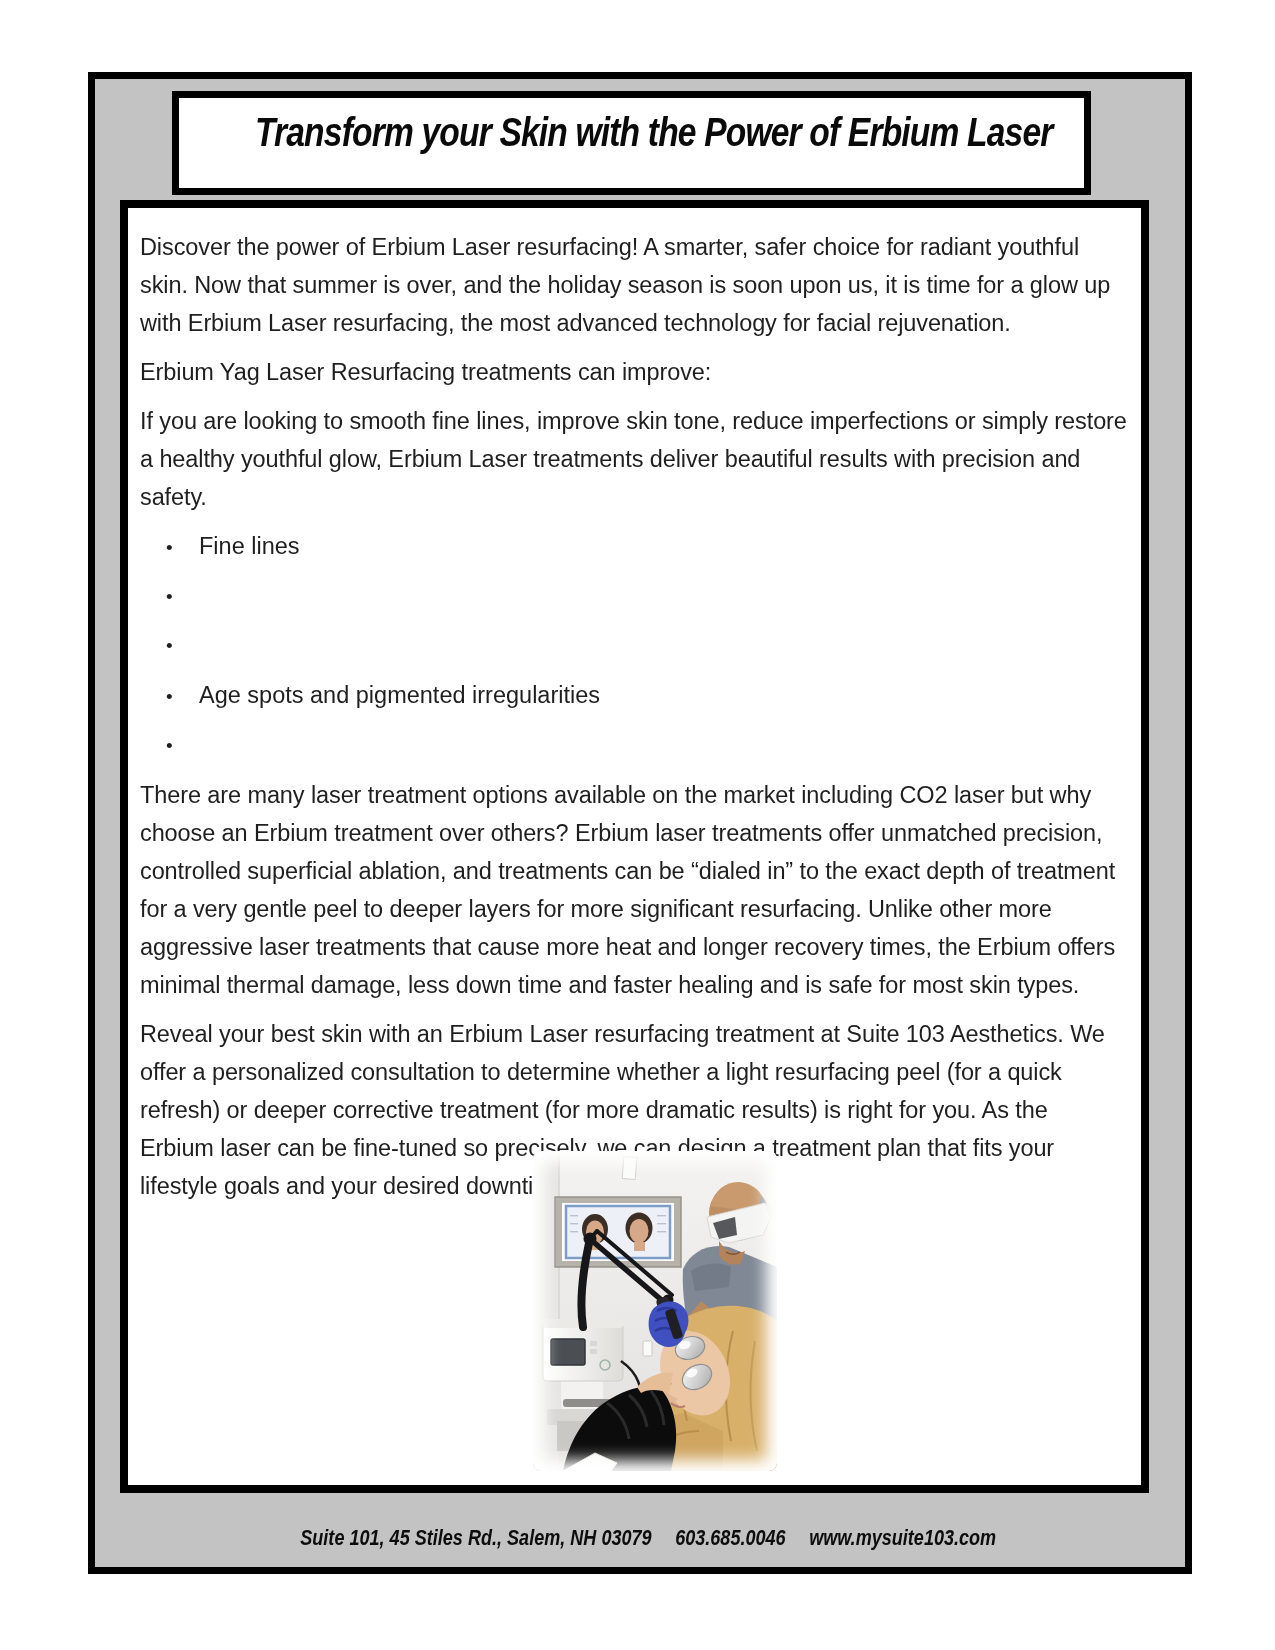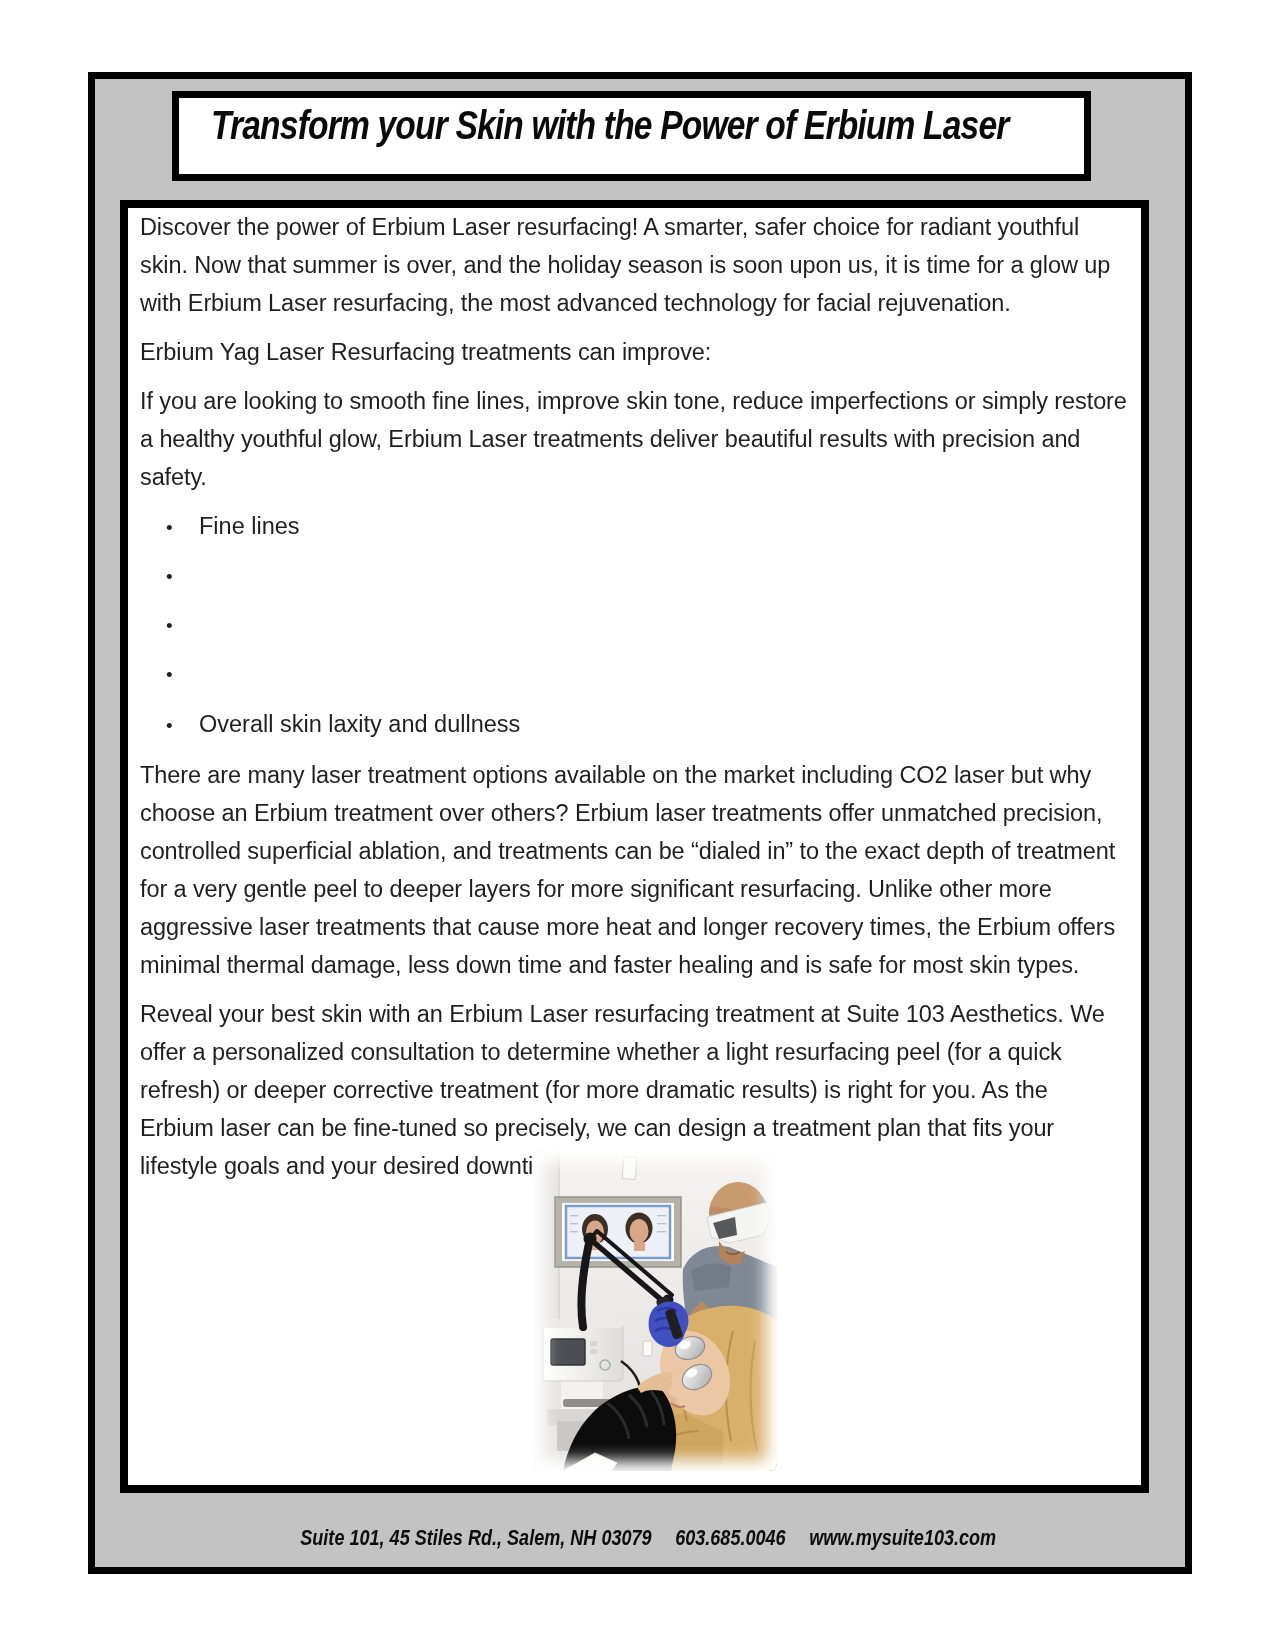--- a/index.html
+++ b/index.html
@@ -16,45 +16,45 @@
   .panel {
     position: absolute;
     left: 88px; top: 72px;
     width: 1104px; height: 1502px;
     background: #c3c3c3;
     border: 7px solid #000000;
   }
   .title-box {
     position: absolute;
     left: 77px; top: 12px;
-    width: 919px; height: 90px;
+    width: 919px; height: 104px;
     background: #ffffff;
     border: 7px solid #000000;
     display: flex;
     align-items: center;
-    justify-content: flex-end;
+    justify-content: flex-start;
   }
   .title-text {
     font-size: 40px;
     font-weight: bold;
     font-style: italic;
     white-space: nowrap;
     letter-spacing: -1px;
     transform: scaleX(0.84);
     transform-origin: center;
     padding-bottom: 22px;
     color: #0a0a0a;
   }
   .content-box {
     position: absolute;
     left: 25px; top: 121px;
     width: 1029px; height: 1293px;
     background: #ffffff;
     border: 8px solid #000000;
-    padding: 0 14px 0 12px;
+    padding: 20px 14px 0 12px;
   }
   .para {
     font-size: 23.5px;
     line-height: 38px;
     letter-spacing: -0.1px;
     margin: 0 0 11px 0;
   }
   .bullet-row {
     display: flex;
     align-items: baseline;
@@ -122,24 +122,24 @@
             <span class="bullet-text">Fine lines</span>
           </div>
           <div class="bullet-row">
             <span class="bullet-dot">•</span>
           </div>
           <div class="bullet-row">
             <span class="bullet-dot">•</span>
           </div>
           <div class="bullet-row">
             <span class="bullet-dot">•</span>
-          </div>
-          <div class="bullet-row">
-            <span class="bullet-dot">•</span>
-            <span class="bullet-text">Overall skin laxity and dullness</span>
+            <span class="bullet-text">Age spots and pigmented irregularities</span>
+          </div>
+          <div class="bullet-row">
+            <span class="bullet-dot">•</span>
           </div>
           <p class="para">There are many laser treatment options available on the market including CO2 laser but why choose an Erbium treatment over others? Erbium laser treatments offer unmatched precision, controlled superficial ablation, and treatments can be “dialed in” to the exact depth of treatment for a very gentle peel to deeper layers for more significant resurfacing. Unlike other more  aggressive laser treatments that cause more heat and longer recovery times, the Erbium offers minimal thermal damage, less down time and faster healing and is safe for most skin types.</p>
           <p class="para">Reveal your best skin with an Erbium Laser resurfacing treatment at Suite 103 Aesthetics.  We offer a personalized consultation to determine whether a light resurfacing peel (for a quick refresh) or deeper corrective treatment (for more dramatic results) is right for you. As the Erbium laser can be fine-tuned so precisely, we can design a treatment plan that fits your lifestyle goals and your desired downtime.</p>
         </div>
 
       <div class="photo-wrap">
         <svg viewBox="0 0 244 320" preserveAspectRatio="none">
           <defs>
             <linearGradient id="wallGrad" x1="0" y1="0" x2="0" y2="1">
               <stop offset="0" stop-color="#f4f3f1"></stop>

